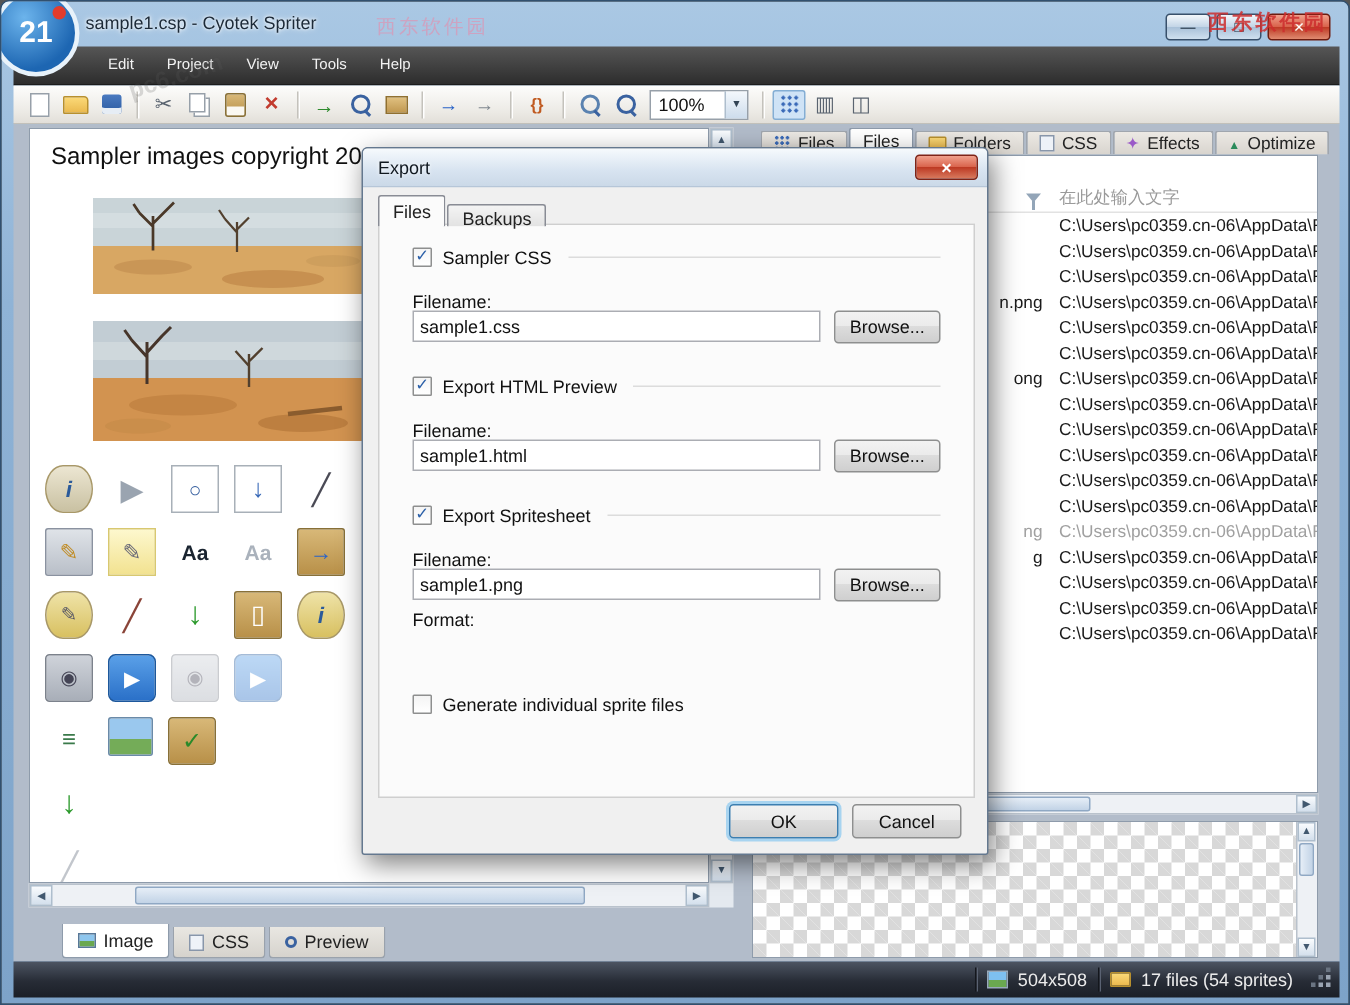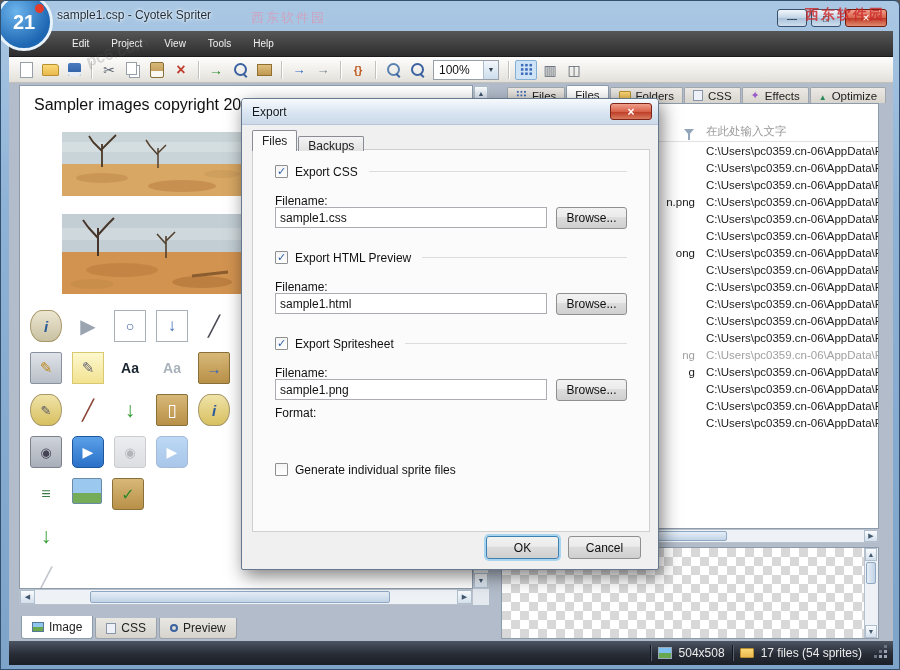--- a/index.html
+++ b/index.html
@@ -95,21 +95,21 @@
   .vscroll .up{top:0;} .vscroll .down{bottom:0;}
   .hscroll .sc-arrow{width:15px;height:14px;top:0;}
   .hscroll .left{left:0;} .hscroll .right{right:0;}
   .v-thumb{position:absolute;left:1px;top:17px;width:12px;height:64px;border-radius:2px;background:linear-gradient(90deg,#e6eef7,#c2d3e6);border:1px solid #8fa8c4;}
   .h-thumb{position:absolute;top:1px;left:70px;width:300px;height:12px;border-radius:2px;background:linear-gradient(#e6eef7,#c2d3e6);border:1px solid #8fa8c4;}
   .corner{position:absolute;right:0;top:504px;width:16px;height:16px;background:#e4e9ef;}
   
   .doc-tabs{position:absolute;left:2px;top:530px;height:24px;display:flex;gap:2px;align-items:flex-end;}
   .doc-tab{display:flex;align-items:center;gap:5px;height:21px;padding:0 10px;font-size:12px;color:#222;
     background:linear-gradient(#e9e7e2,#d6d3cd);border:1px solid #9aa2ac;border-top:none;border-radius:0 0 3px 3px;}
-  .doc-tab.active{background:#fff;height:23px;border-color:#8e9bab;}
+  .doc-tab.active{background:#fff;height:23px;border-color:#8e9bab;margin-left:20px;}
   
   .tab-ic{display:inline-block;}
   .ic-grid{width:11px;height:11px;background-image:radial-gradient(#3a6ab8 1px,transparent 1.2px);background-size:3.6px 3.6px;}
   .ic-folder{width:12px;height:9px;background:linear-gradient(#fbd978,#eab94e);border:1px solid #b8902e;border-radius:1px;}
   .ic-css{width:10px;height:11px;background:#eef2f8;border:1px solid #8896aa;}
   .ic-effects::before{content:"✦";color:#9a5ac8;font-size:11px;}
   .ic-optimize::before{content:"▲";color:#2a8a5a;font-size:8px;}
   .ic-image{width:12px;height:10px;background:linear-gradient(#8ec6ee 55%,#6aa850 55%);border:1px solid #587898;}
   .ic-magnifier{width:8px;height:8px;border:2px solid #3a62a0;border-radius:50%;}
   
@@ -496,21 +496,21 @@
     </div>
     <div class="dlg-tabs" id="dlgTabs">
         <div class="dlg-tab active">Files</div>
         <div class="dlg-tab">Backups</div>
       </div>
     <div class="dlg-page">
       <div id="dlgSections">
           <div class="dlg-section" style="top: 14px;">
             <div class="chk-row">
               <span class="chk">✓</span>
-              <span>Export CSS</span>
+              <span>Sampler CSS</span>
               <span class="sec-line"></span>
             </div>
             <div class="fn-label">Filename:</div>
             <div class="fn-row">
               <input class="txt" value="sample1.css" style="">
               <button class="btn browse">Browse...</button>
             </div>
           </div>
           <div class="dlg-section" style="top: 100px;">
             <div class="chk-row">

